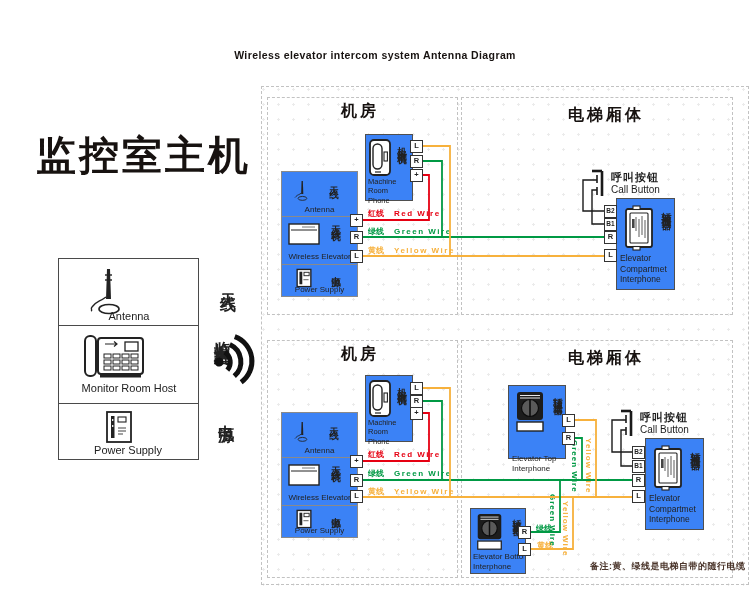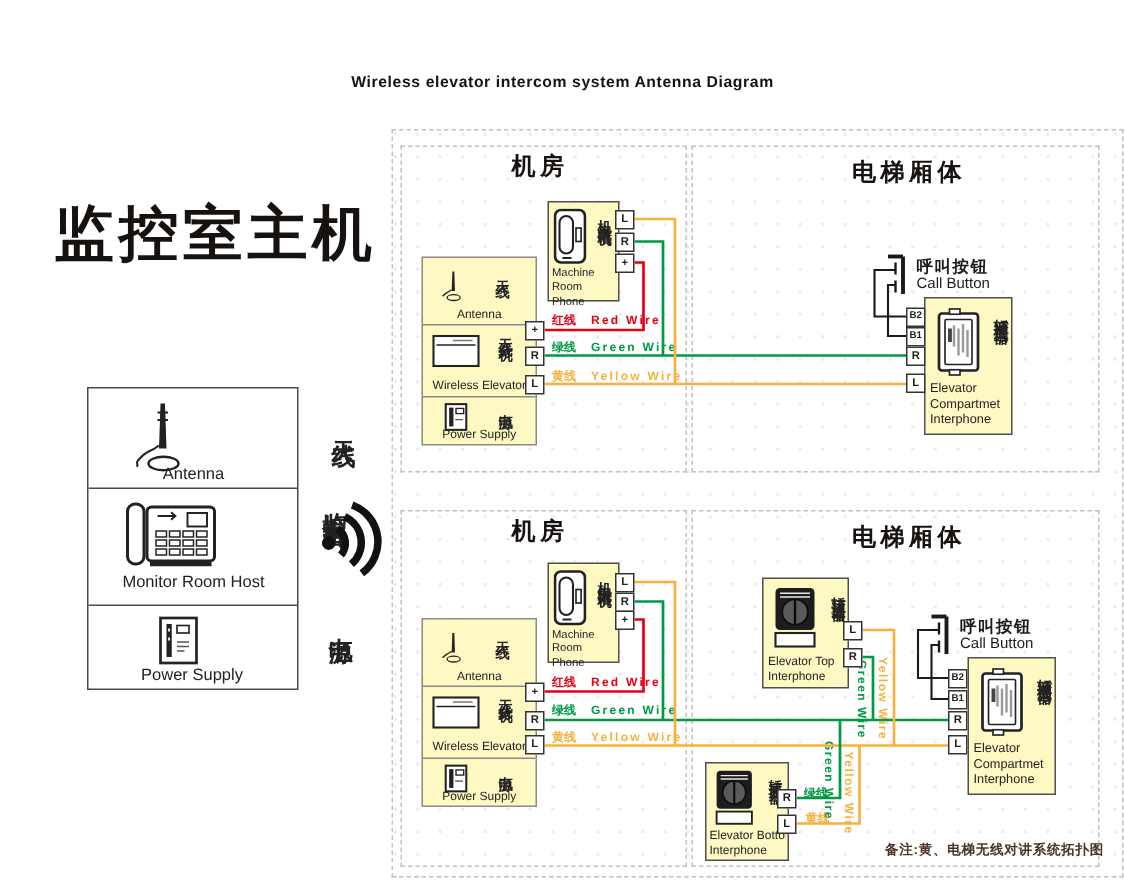--- a/index.html
+++ b/index.html
@@ -18,21 +18,21 @@
   .hr{position:absolute;left:0;width:100%;height:0;border-top:1.5px solid #4a4a4a;}
   .vtext{writing-mode:vertical-rl;text-orientation:mixed;letter-spacing:2px;}
   .cell-zh-big{font-size:16px;font-weight:bold;color:#222;}
   .cell-en-big{font-size:11px;color:#222;text-align:center;}
   
   .dotgrid{left:256px;top:82px;width:494px;height:506px;
            background-image:radial-gradient(#dedede 1px, transparent 1.2px);
            background-size:15px 15px;opacity:.6;}
   .dashed{border:1px dashed #c2c2c2;background:transparent;}
   .sec-title{font-size:16px;font-weight:bold;letter-spacing:3px;color:#171210;text-align:center;}
-  .dbox{border:1.6px solid #4f4f4f;background:#fef9c3;}
+  .dbox{border:1.6px solid #4f4f4f;background:#3b82f6;}
   .zh-v{font-size:9.5px;font-weight:bold;color:#222;writing-mode:vertical-rl;letter-spacing:2px;}
   .en-s{font-size:8px;color:#222;line-height:1.25;}
   .en-c{font-size:8px;color:#222;text-align:center;white-space:nowrap;}
   .t{width:13px;height:13px;box-sizing:border-box;border:1.3px solid #333;background:#fff;
      font-size:7.5px;font-weight:bold;text-align:center;line-height:10px;color:#222;z-index:5;}
   .t.small{font-size:6.5px;}
   .wlabel{font-size:8px;font-weight:bold;white-space:nowrap;}
   .wlabel .zh{margin-right:10px;}
   .wlabel .en{letter-spacing:1.5px;}
   .red-t{color:#e60012;} .green-t{color:#009944;} .yellow-t{color:#f7b13c;}
@@ -315,21 +315,21 @@
   <div class="abs dbox" style="left:508px;top:385px;width:56px;height:72px;">
     <svg class="abs" style="left:6px;top:5px;" width="30" height="42" viewBox="0 0 28 42">
       <rect x="1" y="1" width="26" height="28" rx="3" fill="#1d1d1d"></rect>
       <line x1="4" y1="4.5" x2="24" y2="4.5" stroke="#e8e8e8" stroke-width="1"></line>
       <line x1="4" y1="7" x2="24" y2="7" stroke="#e8e8e8" stroke-width="1"></line>
       <circle cx="14" cy="17" r="8.5" fill="#5a5a5a" stroke="#0c0c0c" stroke-width="1.2"></circle>
       <line x1="14" y1="8.5" x2="14" y2="25.5" stroke="#0c0c0c" stroke-width="1.6"></line>
       <rect x="1" y="31" width="26" height="9" fill="#fff" stroke="#222" stroke-width="1.4"></rect>
     </svg>
     <div class="abs zh-v" style="left:42px;top:4px;height:58px;">轿顶通话器</div>
-    <div class="abs en-s" style="left:3px;top:50px;width:52px;font-size:8px;white-space:nowrap;overflow:hidden;">
+    <div class="abs en-s" style="left:3px;top:68px;width:52px;font-size:8px;white-space:nowrap;overflow:hidden;">
       <div>Elevator Top</div>
       <div>Interphone</div>
     </div>
   </div>
   <div class="abs t" style="left:562px;top:414px;">L</div>
   <div class="abs t" style="left:562px;top:432px;">R</div>
   <div class="abs vwire green-t" style="left:570px;top:440px;">Green Wire</div>
   <div class="abs vwire yellow-t" style="left:584px;top:438px;">Yellow Wire</div>
 
   <div class="abs" style="left:640px;top:410px;font-size:11px;font-weight:bold;letter-spacing:1px;">
@@ -380,15 +380,15 @@
       <div>Interphone</div>
     </div>
   </div>
   <div class="abs t" style="left:518px;top:526px;">R</div>
   <div class="abs t" style="left:518px;top:543px;">L</div>
   <div class="abs wlabel green-t" style="left:536px;top:523px;">绿线</div>
   <div class="abs wlabel yellow-t" style="left:537px;top:540px;">黄线</div>
   <div class="abs vwire green-t" style="left:548px;top:494px;">Green Wire</div>
   <div class="abs vwire yellow-t" style="left:561px;top:501px;">Yellow Wire</div>
 
-  <div class="abs note" style="left:590px;top:560px;">备注:黄、电梯无线对讲系统拓扑图</div>
+  <div class="abs note" style="left:590px;top:560px;">备注:黄、绿线是电梯自带的随行电缆</div>
 
 </div>
 
 </body></html>

